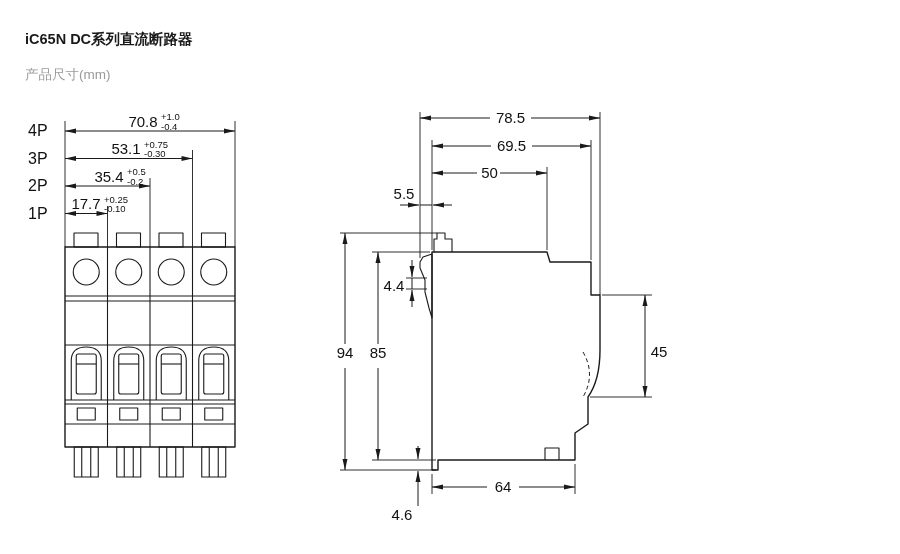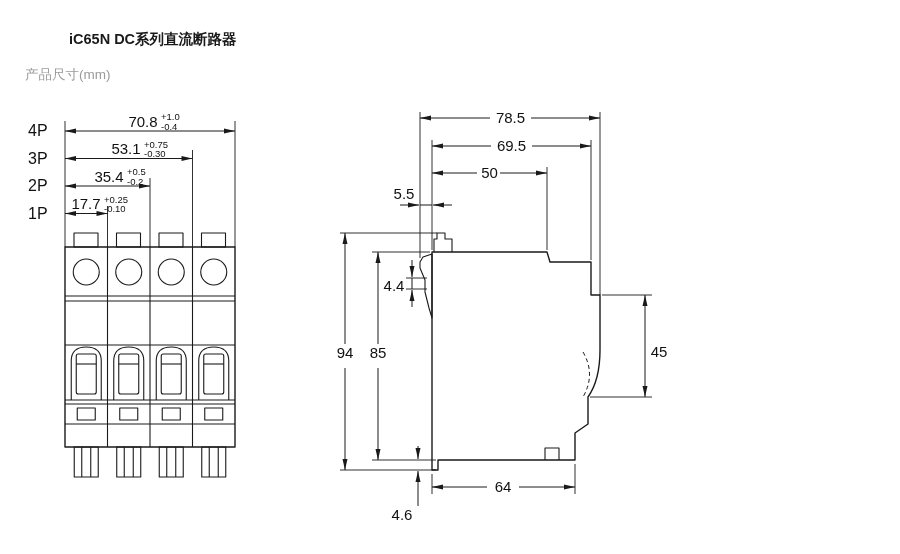--- a/index.html
+++ b/index.html
@@ -1,20 +1,20 @@
 <!DOCTYPE html>
 <html><head>
 <meta charset="utf-8">
 <style>
   html,body{margin:0;padding:0;}
   body{
     width:900px;height:554px;background:#ffffff;position:relative;overflow:hidden;
     font-family:"Liberation Sans","DejaVu Sans",sans-serif;
   }
-  .page-title{position:absolute;left:25px;top:30px;font-size:14.5px;font-weight:bold;color:#1a1a1a;margin-left:44px;}
+  .page-title{position:absolute;left:25px;top:30px;font-size:14.5px;font-weight:bold;color:#1a1a1a;}
   .page-subtitle{position:absolute;left:25px;top:66px;font-size:13.5px;color:#9a9a9a;text-align:center;}
   svg.drawing{position:absolute;left:0;top:0;}
   .outline{fill:none;stroke:#1a1a1a;stroke-width:1.4;stroke-linejoin:round;}
   .detail{fill:none;stroke:#1a1a1a;stroke-width:1.1;stroke-linejoin:round;}
   .dim{stroke:#1a1a1a;stroke-width:1;fill:none;}
   .ext{stroke:#1a1a1a;stroke-width:0.9;fill:none;}
   .dash{stroke:#1a1a1a;stroke-width:1;fill:none;stroke-dasharray:4 3;}
   text{fill:#111111;font-family:"Liberation Sans","DejaVu Sans",sans-serif;}
   .dimtext{font-size:15px;}
   .toltext{font-size:9.5px;}

